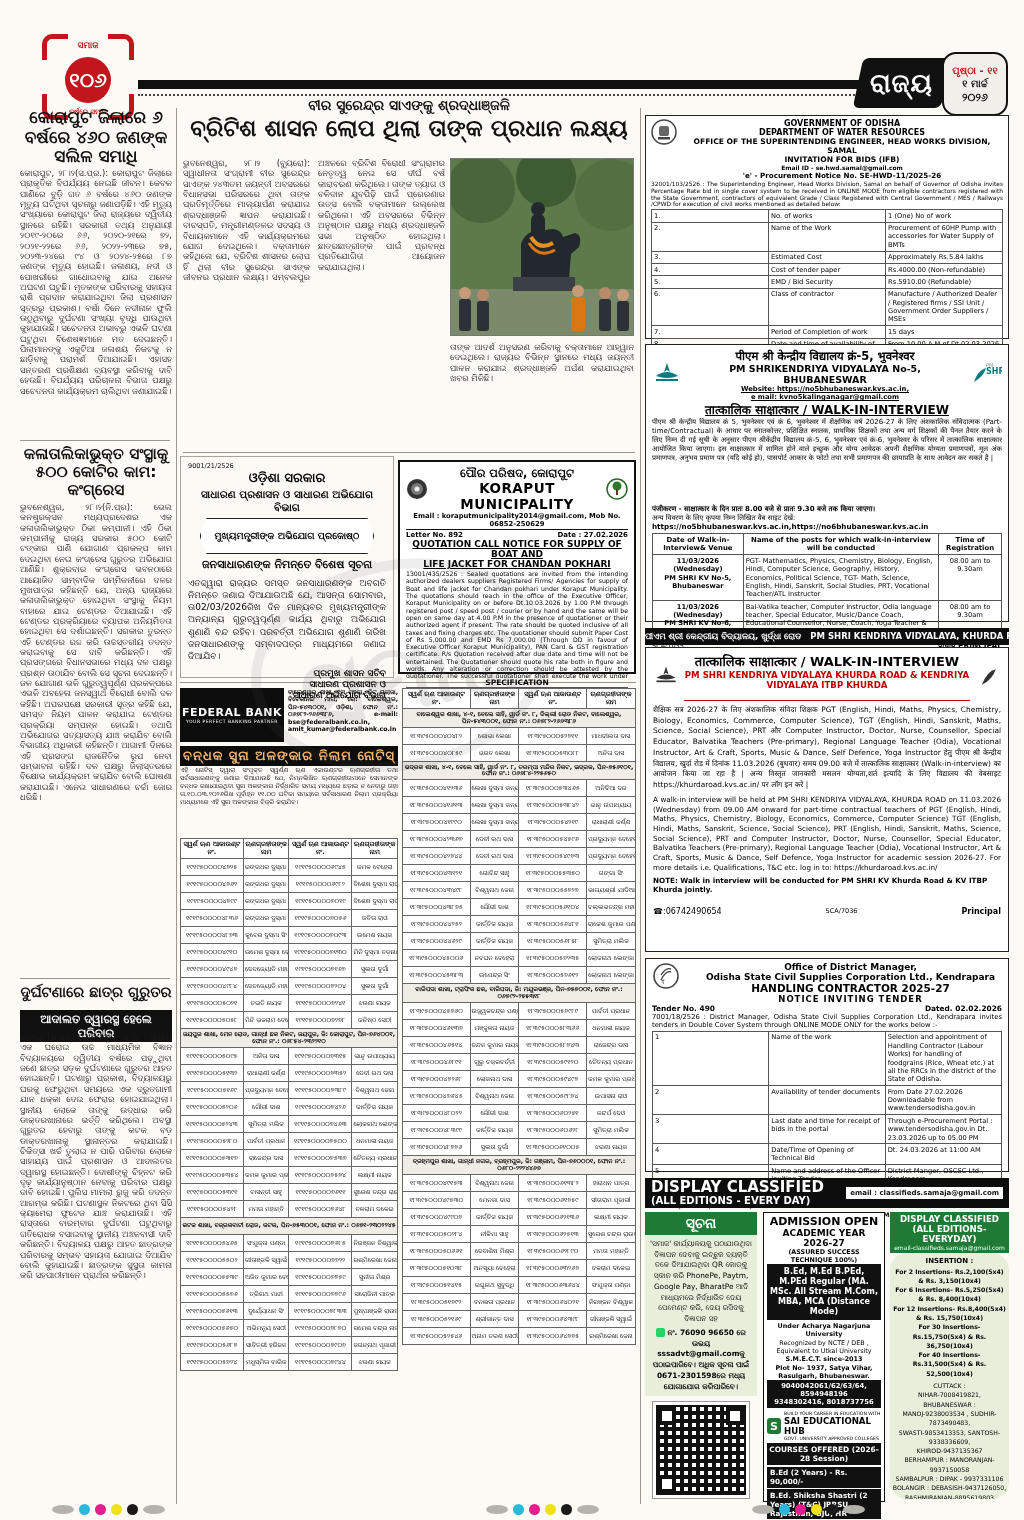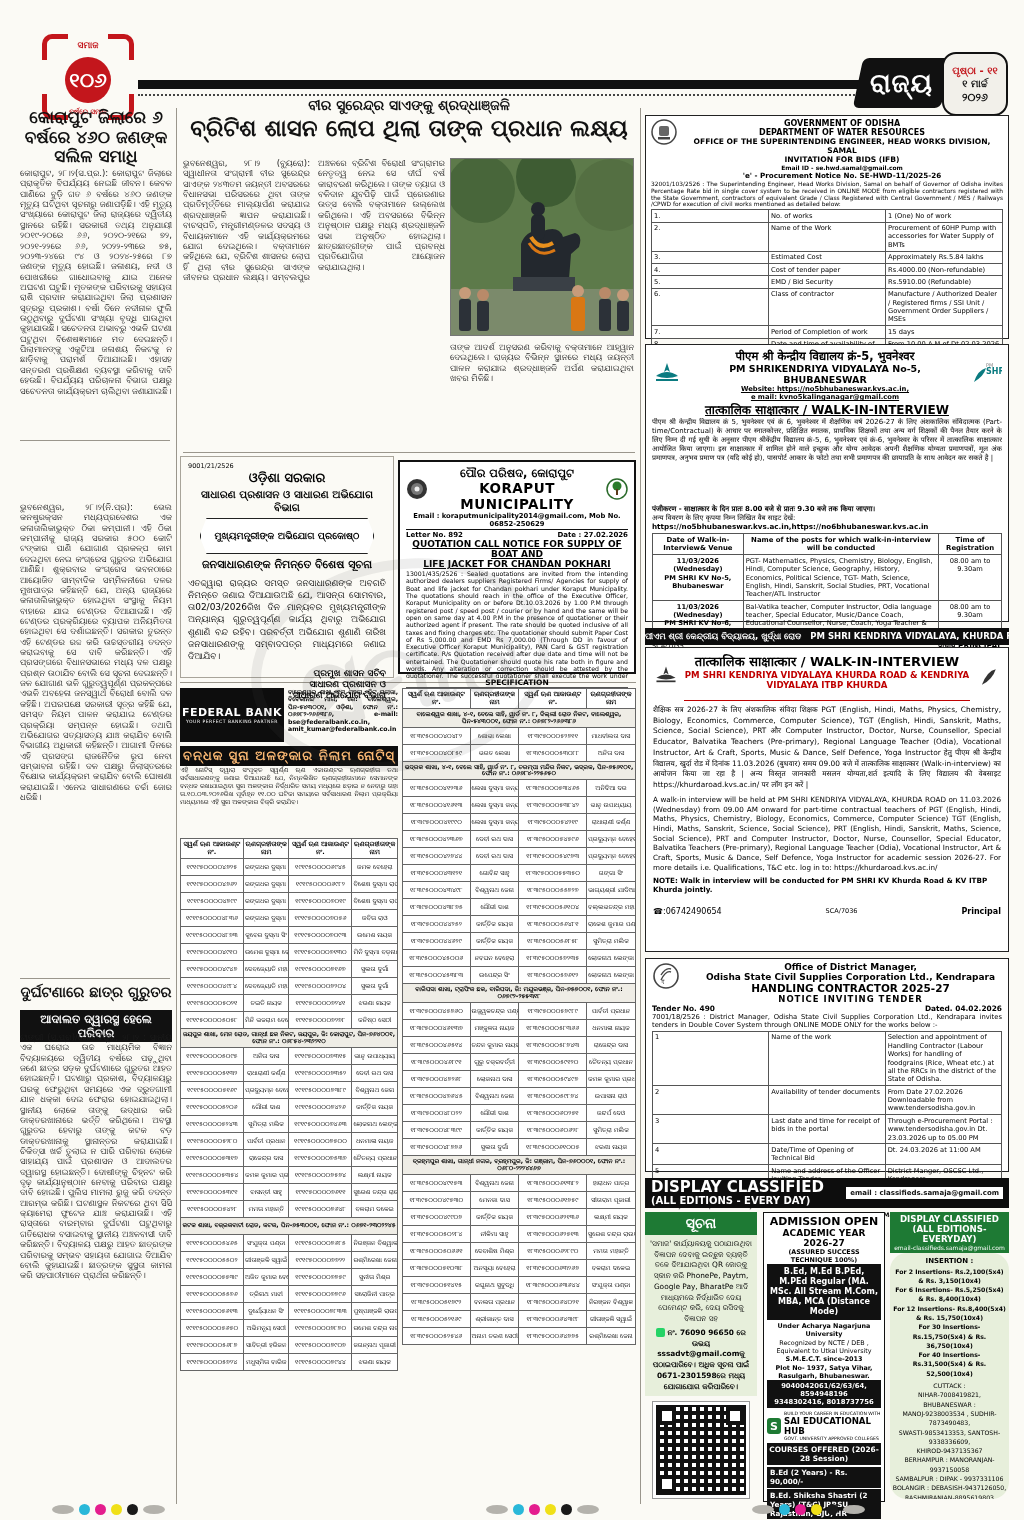--- a/index.html
+++ b/index.html
@@ -118,20 +118,21 @@
   <div class="abs hrule" style="left:20px;top:978px;width:150px;"></div>
   <div class="abs hrule" style="left:183px;top:452px;width:452px;"></div>
   <div class="abs hrule" style="left:180px;top:682px;width:456px;"></div>
 
   <div class="abs watermark" style="left:300px;top:620px;">ସମାଜ</div>
   <div class="abs wm-ring" style="left:250px;top:560px;width:300px;height:210px;transform:rotate(-10deg);"></div>
 
   <div class="abs a-head ctr" style="left:20px;top:108px;width:152px;font-size:17px;">କୋରାପୁଟ ଜିଲାରେ ୬ ବର୍ଷରେ ୪୬୦ ଜଣଙ୍କ ସଲିଳ ସମାଧି</div>
   <div class="abs body-txt just clip" style="left:20px;top:168px;width:152px;height:268px;">କୋରାପୁଟ, ୨୮।୨(ସ.ପ୍ର.): କୋରାପୁଟ ଜିଲାରେ ପ୍ରାକୃତିକ ବିପର୍ଯ୍ୟୟ ନେଇଛି ଜୀବନ। କେବଳ ପାଣିରେ ବୁଡ଼ି ଗତ ୬ ବର୍ଷରେ ୪୬୦ ଜଣଙ୍କ ମୃତ୍ୟୁ ଘଟିଥିବା ସୂଚନାରୁ ଜଣାପଡ଼ିଛି। ଏହି ମୃତ୍ୟୁ ସଂଖ୍ୟାରେ କୋରାପୁଟ ଜିଲା ରାଜ୍ୟରେ ଦ୍ୱିତୀୟ ସ୍ଥାନରେ ରହିଛି। ସରକାରୀ ତଥ୍ୟ ଅନୁଯାୟୀ ୨୦୧୯-୨୦ରେ ୬୬, ୨୦୨୦-୨୧ରେ ୭୨, ୨୦୨୧-୨୨ରେ ୬୬, ୨୦୨୨-୨୩ରେ ୭୫, ୨୦୨୩-୨୪ରେ ୯୪ ଓ ୨୦୨୪-୨୫ରେ ୮୭ ଜଣଙ୍କ ମୃତ୍ୟୁ ହୋଇଛି। ଜଳାଶୟ, ନଦୀ ଓ ପୋଖରୀରେ ଗାଧୋଇବାକୁ ଯାଇ ଅନେକ ଅଘଟଣ ଘଟୁଛି। ମୃତକଙ୍କ ପରିବାରକୁ ସହାୟତା ରାଶି ପ୍ରଦାନ କରାଯାଇଥିବା ଜିଲା ପ୍ରଶାସନ ସୂତ୍ରରୁ ପ୍ରକାଶ। ବର୍ଷା ଦିନେ ନଦୀନାଳ ଫୁଲି ଉଠୁଥିବାରୁ ଦୁର୍ଘଟଣା ସଂଖ୍ୟା ବୃଦ୍ଧି ପାଉଥିବା କୁହାଯାଉଛି। ସଚେତନତା ଅଭାବରୁ ଏଭଳି ଘଟଣା ଘଟୁଥିବା ବିଶେଷଜ୍ଞମାନେ ମତ ଦେଇଛନ୍ତି। ପିଲାମାନଙ୍କୁ ଏକୁଟିଆ ଜଳାଶୟ ନିକଟକୁ ନ ଛାଡ଼ିବାକୁ ପରାମର୍ଶ ଦିଆଯାଇଛି। ଏହାସହ ସନ୍ତରଣ ପ୍ରଶିକ୍ଷଣ ବ୍ୟବସ୍ଥା କରିବାକୁ ଦାବି ହେଉଛି। ବିପର୍ଯ୍ୟୟ ପରିଚାଳନା ବିଭାଗ ପକ୍ଷରୁ ସଚେତନତା କାର୍ଯ୍ୟକ୍ରମ ଚାଲିଥିବା ଜଣାଯାଇଛି।</div>
 
+  <div class="abs a-head ctr" style="left:20px;top:446px;width:152px;font-size:15.5px;">କଳାତାଲିକାଭୁକ୍ତ ସଂସ୍ଥାକୁ ୫୦୦ କୋଟିର କାମ: କଂଗ୍ରେସ</div>
   <div class="abs body-txt just clip" style="left:20px;top:502px;width:152px;height:472px;">ଭୁବନେଶ୍ୱର, ୨୮।୨(ନି.ପ୍ର): ଭେଲ କନଷ୍ଟ୍ରକ୍ସନ ମଧ୍ୟପ୍ରଦେଶର ଏକ କଳାତାଲିକାଭୁକ୍ତ ଠିକା କମ୍ପାନୀ। ଏହି ଠିକା କମ୍ପାନୀକୁ ରାଜ୍ୟ ସରକାର ୫୦୦ କୋଟି ଟଙ୍କାର ପାଣି ଯୋଗାଣ ପ୍ରକଳ୍ପ କାମ ଦେଇଥିବା ନେଇ କଂଗ୍ରେସ ଗୁରୁତର ଅଭିଯୋଗ ଆଣିଛି। ଶୁକ୍ରବାର କଂଗ୍ରେସ ଭବନଠାରେ ଆୟୋଜିତ ସାମ୍ବାଦିକ ସମ୍ମିଳନୀରେ ଦଳର ମୁଖପାତ୍ର କହିଛନ୍ତି ଯେ, ଅନ୍ୟ ରାଜ୍ୟରେ କଳାତାଲିକାଭୁକ୍ତ ହୋଇଥିବା ସଂସ୍ଥାକୁ ନିୟମ ବାହାରେ ଯାଇ ଟେଣ୍ଡର ଦିଆଯାଇଛି। ଏହି ଟେଣ୍ଡର ପ୍ରକ୍ରିୟାରେ ବ୍ୟାପକ ଅନିୟମିତତା ହୋଇଥିବା ସେ ଦର୍ଶାଇଛନ୍ତି। ସରକାର ତୁରନ୍ତ ଏହି ଟେଣ୍ଡର ରଦ୍ଦ କରି ଉଚ୍ଚସ୍ତରୀୟ ତଦନ୍ତ କରାଇବାକୁ ସେ ଦାବି କରିଛନ୍ତି। ଏହି ପ୍ରସଙ୍ଗରେ ବିଧାନସଭାରେ ମଧ୍ୟ ଦଳ ପକ୍ଷରୁ ପ୍ରଶ୍ନ ଉଠାଯିବ ବୋଲି ସେ ସୂଚନା ଦେଇଛନ୍ତି। ଜଳ ଯୋଗାଣ ଭଳି ଗୁରୁତ୍ୱପୂର୍ଣ୍ଣ ପ୍ରକଳ୍ପରେ ଏଭଳି ଅବହେଳା ଜନସ୍ୱାର୍ଥ ବିରୋଧୀ ବୋଲି ଦଳ କହିଛି। ଅପରପକ୍ଷେ ସରକାରୀ ସୂତ୍ର କହିଛି ଯେ, ସମସ୍ତ ନିୟମ ପାଳନ କରାଯାଇ ଟେଣ୍ଡର ପ୍ରକ୍ରିୟା ସମ୍ପନ୍ନ ହୋଇଛି। ତଥାପି ଅଭିଯୋଗର ସତ୍ୟାସତ୍ୟ ଯାଞ୍ଚ କରାଯିବ ବୋଲି ବିଭାଗୀୟ ଅଧିକାରୀ କହିଛନ୍ତି। ଆଗାମୀ ଦିନରେ ଏହି ପ୍ରସଙ୍ଗ ରାଜନୈତିକ ରୂପ ନେବା ସମ୍ଭାବନା ରହିଛି। ଦଳ ପକ୍ଷରୁ ଜିଲାସ୍ତରରେ ବିକ୍ଷୋଭ କାର୍ଯ୍ୟକ୍ରମ କରାଯିବ ବୋଲି ଘୋଷଣା କରାଯାଇଛି। ଏନେଇ ସାଧାରଣରେ ଚର୍ଚ୍ଚା ଜୋର ଧରିଛି।</div>
 
   <div class="abs a-head ctr" style="left:20px;top:984px;width:152px;font-size:14.5px;">ଦୁର୍ଘଟଣାରେ ଛାତ୍ର ଗୁରୁତର</div>
   <div class="abs black-sub" style="left:20px;top:1010px;width:152px;">ଆଦାଲତ ଦ୍ୱାରସ୍ଥ ହେଲେ ପରିବାର</div>
   <div class="abs body-txt just clip" style="left:20px;top:1032px;width:152px;height:470px;">ଟାଙ୍ଗୀ (ସ.ପ୍ର)/ଗୋବିନ୍ଦପୁର, ୨୮।୨ : ସ୍ଥାନୀୟ ଏକ ଘରୋଇ ଉଚ୍ଚ ମାଧ୍ୟମିକ ବିଜ୍ଞାନ ବିଦ୍ୟାଳୟରେ ଦ୍ୱିତୀୟ ବର୍ଷରେ ପଢ଼ୁଥିବା ଜଣେ ଛାତ୍ର ସଡ଼କ ଦୁର୍ଘଟଣାରେ ଗୁରୁତର ଆହତ ହୋଇଛନ୍ତି। ଘଟଣାରୁ ପ୍ରକାଶ, ବିଦ୍ୟାଳୟରୁ ଘରକୁ ଫେରୁଥିବା ସମୟରେ ଏକ ଦ୍ରୁତଗାମୀ ଯାନ ଧକ୍କା ଦେଇ ଫେରାର ହୋଇଯାଇଥିଲା। ସ୍ଥାନୀୟ ଲୋକେ ତାଙ୍କୁ ଉଦ୍ଧାର କରି ଡାକ୍ତରଖାନାରେ ଭର୍ତ୍ତି କରିଥିଲେ। ଅବସ୍ଥା ଗୁରୁତର ହେବାରୁ ତାଙ୍କୁ କଟକ ବଡ଼ ଡାକ୍ତରଖାନାକୁ ସ୍ଥାନାନ୍ତର କରାଯାଇଛି। ଚିକିତ୍ସା ଖର୍ଚ୍ଚ ତୁଲାଇ ନ ପାରି ପରିବାର ଲୋକେ ସାହାଯ୍ୟ ପାଇଁ ପ୍ରଶାସନ ଓ ଆଦାଲତର ଦ୍ୱାରସ୍ଥ ହୋଇଛନ୍ତି। ଦୋଷୀଙ୍କୁ ଚିହ୍ନଟ କରି ଦୃଢ଼ କାର୍ଯ୍ୟାନୁଷ୍ଠାନ ନେବାକୁ ପରିବାର ପକ୍ଷରୁ ଦାବି ହୋଇଛି। ପୁଲିସ ମାମଲା ରୁଜୁ କରି ତଦନ୍ତ ଆରମ୍ଭ କରିଛି। ଘଟଣାସ୍ଥଳ ନିକଟରେ ଥିବା ସିସି କ୍ୟାମେରା ଫୁଟେଜ ଯାଞ୍ଚ କରାଯାଉଛି। ଏହି ରାସ୍ତାରେ ବାରମ୍ବାର ଦୁର୍ଘଟଣା ଘଟୁଥିବାରୁ ଗତିରୋଧକ ବସାଇବାକୁ ସ୍ଥାନୀୟ ଅଞ୍ଚଳବାସୀ ଦାବି କରିଛନ୍ତି। ବିଦ୍ୟାଳୟ ପକ୍ଷରୁ ଆହତ ଛାତ୍ରଙ୍କ ପରିବାରକୁ ସମ୍ଭବ ସହାୟତା ଯୋଗାଇ ଦିଆଯିବ ବୋଲି କୁହାଯାଇଛି। ଛାତ୍ରଙ୍କ ସୁସ୍ଥତା କାମନା କରି ସହପାଠୀମାନେ ପ୍ରାର୍ଥନା କରିଛନ୍ତି।</div>
 
   <div class="abs a-head ctr" style="left:183px;top:97px;width:452px;font-size:14px;">ବୀର ସୁରେନ୍ଦ୍ର ସାଏଙ୍କୁ ଶ୍ରଦ୍ଧାଞ୍ଜଳି</div>
   <div class="abs a-head ctr" style="left:183px;top:115px;width:452px;font-size:23px;">ବ୍ରିଟିଶ ଶାସନ ଲୋପ ଥିଲା ତାଙ୍କ ପ୍ରଧାନ ଲକ୍ଷ୍ୟ</div>
   <div class="abs body-txt just clip" style="left:183px;top:158px;width:262px;height:292px;column-count:2;column-gap:8px;">ଭୁବନେଶ୍ୱର, ୨୮।୨ (ବ୍ୟୁରୋ): ସ୍ୱାଧୀନତା ସଂଗ୍ରାମୀ ବୀର ସୁରେନ୍ଦ୍ର ସାଏଙ୍କ ୨୪୩ତମ ଜୟନ୍ତୀ ଅବସରରେ ବିଧାନସଭା ପରିସରରେ ଥିବା ତାଙ୍କ ପ୍ରତିମୂର୍ତ୍ତିରେ ମାଲ୍ୟାର୍ପଣ କରାଯାଇ ଶ୍ରଦ୍ଧାଞ୍ଜଳି ଜ୍ଞାପନ କରାଯାଇଛି। ବାଚସ୍ପତି, ମନ୍ତ୍ରୀମଣ୍ଡଳର ସଦସ୍ୟ ଓ ବିଧାୟକମାନେ ଏହି କାର୍ଯ୍ୟକ୍ରମରେ ଯୋଗ ଦେଇଥିଲେ। ବକ୍ତାମାନେ କହିଥିଲେ ଯେ, ବ୍ରିଟିଶ ଶାସନର ଲୋପ ହିଁ ଥିଲା ବୀର ସୁରେନ୍ଦ୍ର ସାଏଙ୍କ ଜୀବନର ପ୍ରଧାନ ଲକ୍ଷ୍ୟ। ସମ୍ବଲପୁର ଅଞ୍ଚଳରେ ବ୍ରିଟିଶ ବିରୋଧୀ ସଂଗ୍ରାମର ନେତୃତ୍ୱ ନେଇ ସେ ଦୀର୍ଘ ବର୍ଷ କାରାବରଣ କରିଥିଲେ। ତାଙ୍କ ତ୍ୟାଗ ଓ ବଳିଦାନ ଯୁବପିଢ଼ି ପାଇଁ ପ୍ରେରଣାର ଉତ୍ସ ବୋଲି ବକ୍ତାମାନେ ଉଲ୍ଲେଖ କରିଥିଲେ। ଏହି ଅବସରରେ ବିଭିନ୍ନ ଅନୁଷ୍ଠାନ ପକ୍ଷରୁ ମଧ୍ୟ ଶ୍ରଦ୍ଧାଞ୍ଜଳି ସଭା ଅନୁଷ୍ଠିତ ହୋଇଥିଲା। ଛାତ୍ରଛାତ୍ରୀଙ୍କ ପାଇଁ ପ୍ରବନ୍ଧ ପ୍ରତିଯୋଗିତା ଆୟୋଜନ କରାଯାଇଥିଲା।</div>
 
@@ -842,21 +843,21 @@
       </svg>
       <div style="flex:1;" class="ctr">
         <div class="b" style="font-size:9px;">Office of District Manager,</div>
         <div class="b" style="font-size:9px;">Odisha State Civil Supplies Corporation Ltd., Kendrapara</div>
         <div class="b" style="font-size:10.5px;">HANDLING CONTRACTOR 2025-27</div>
         <div class="b" style="font-size:8.5px;letter-spacing:1px;">NOTICE INVITING TENDER</div>
       </div>
     </div>
     <div style="display:flex;justify-content:space-between;font-size:7.4px;font-weight:bold;">
       <span>Tender No. 490</span>
-      <span>Dated. 04.02.2026</span>
+      <span>Dated. 02.02.2026</span>
     </div>
     <div class="just" style="font-size:6.8px;line-height:1.25;">7001/18/2526 : District Manager, Odisha State Civil Supplies Corporation Ltd., Kendrapara invites tenders in Double Cover System through ONLINE MODE ONLY for the works below :-</div>
     <table class="tinytable" style="margin-top:1px;">
       <tbody>
           <tr>
             <td>1</td>
             <td>Name of the work</td>
             <td>Selection and appointment of Handling Contractor (Labour Works) for handling of foodgrains (Rice, Wheat etc.) at all the RRCs in the district of the State of Odisha.</td>
           </tr>
           <tr>

